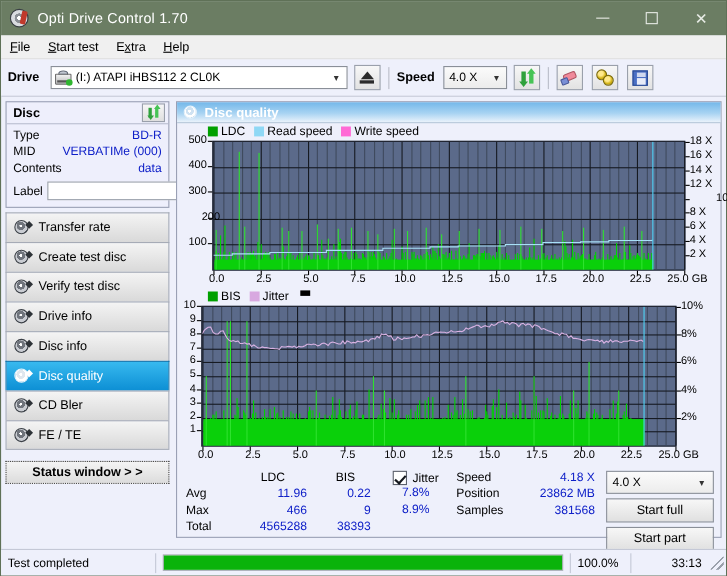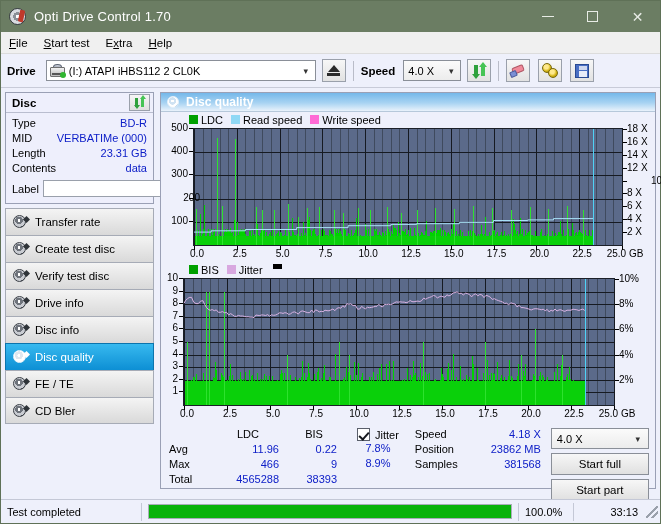--- a/index.html
+++ b/index.html
@@ -361,24 +361,20 @@
         <div class="disc-rows">
           <div class="drow">
             <span class="k">Type</span>
             <span class="v">BD-R</span>
           </div>
           <div class="drow">
             <span class="k">MID</span>
             <span class="v">VERBATIMe (000)</span>
           </div>
           <div class="drow">
-            <span class="k">Length</span>
-            <span class="v">23.31 GB</span>
-          </div>
-          <div class="drow">
             <span class="k">Contents</span>
             <span class="v">data</span>
           </div>
           <div class="label-row">
             <span class="k">Label</span>
             <input class="lbl-input" type="text" value="" style="">
             <span class="lbl-btn">
               <span class="cd-glyph"></span>
             </span>
           </div>
@@ -426,31 +422,34 @@
               <span class="ring"></span>
               <span class="tick"></span>
             </span>
           <span>Disc quality</span>
         </div>
         <div class="nav-item">
           <span class="nav-ico">
               <span class="ring"></span>
               <span class="tick"></span>
             </span>
-          <span>FE / TE</span>
+          <span>CD Bler</span>
         </div>
         <div class="nav-item">
           <span class="nav-ico">
               <span class="ring"></span>
               <span class="tick"></span>
             </span>
-          <span>CD Bler</span>
+          <span>FE / TE</span>
         </div>
       </div>
 
+      <div id="statuswin">
+        <span>Status window &gt; &gt;</span>
+      </div>
     </div>
 
     <div id="content">
       <div id="content-panel">
         <div id="content-head">
           <span class="head-ico">
               <span class="r"></span>
             </span>
           <span class="ttl">Disc quality</span>
         </div>

